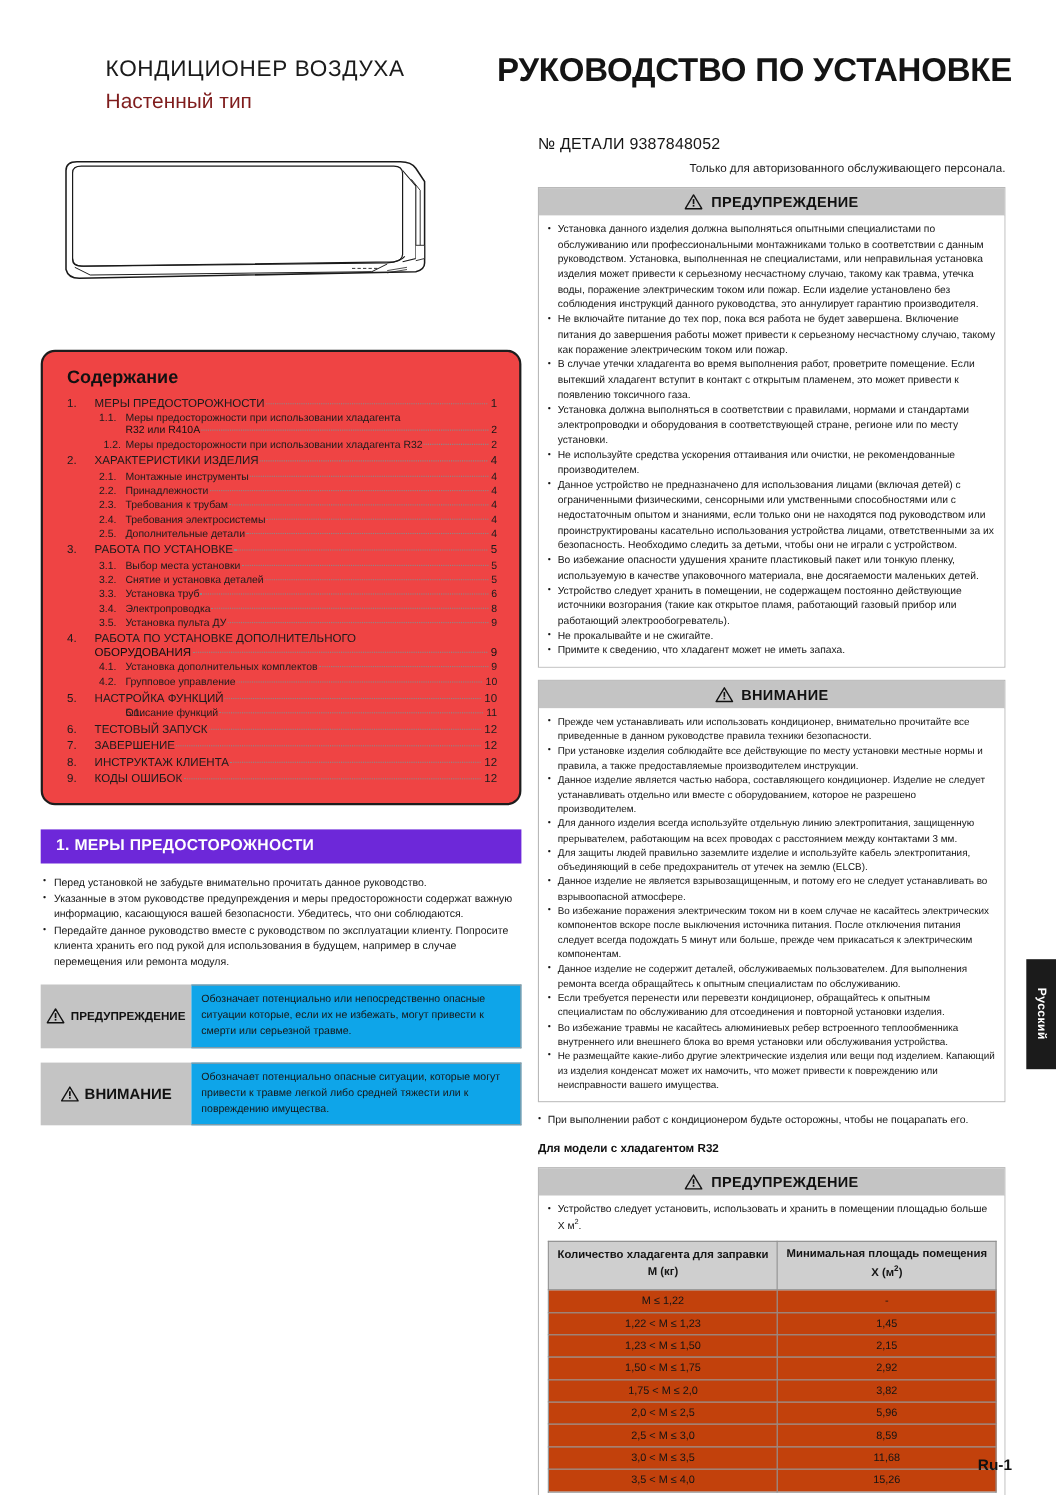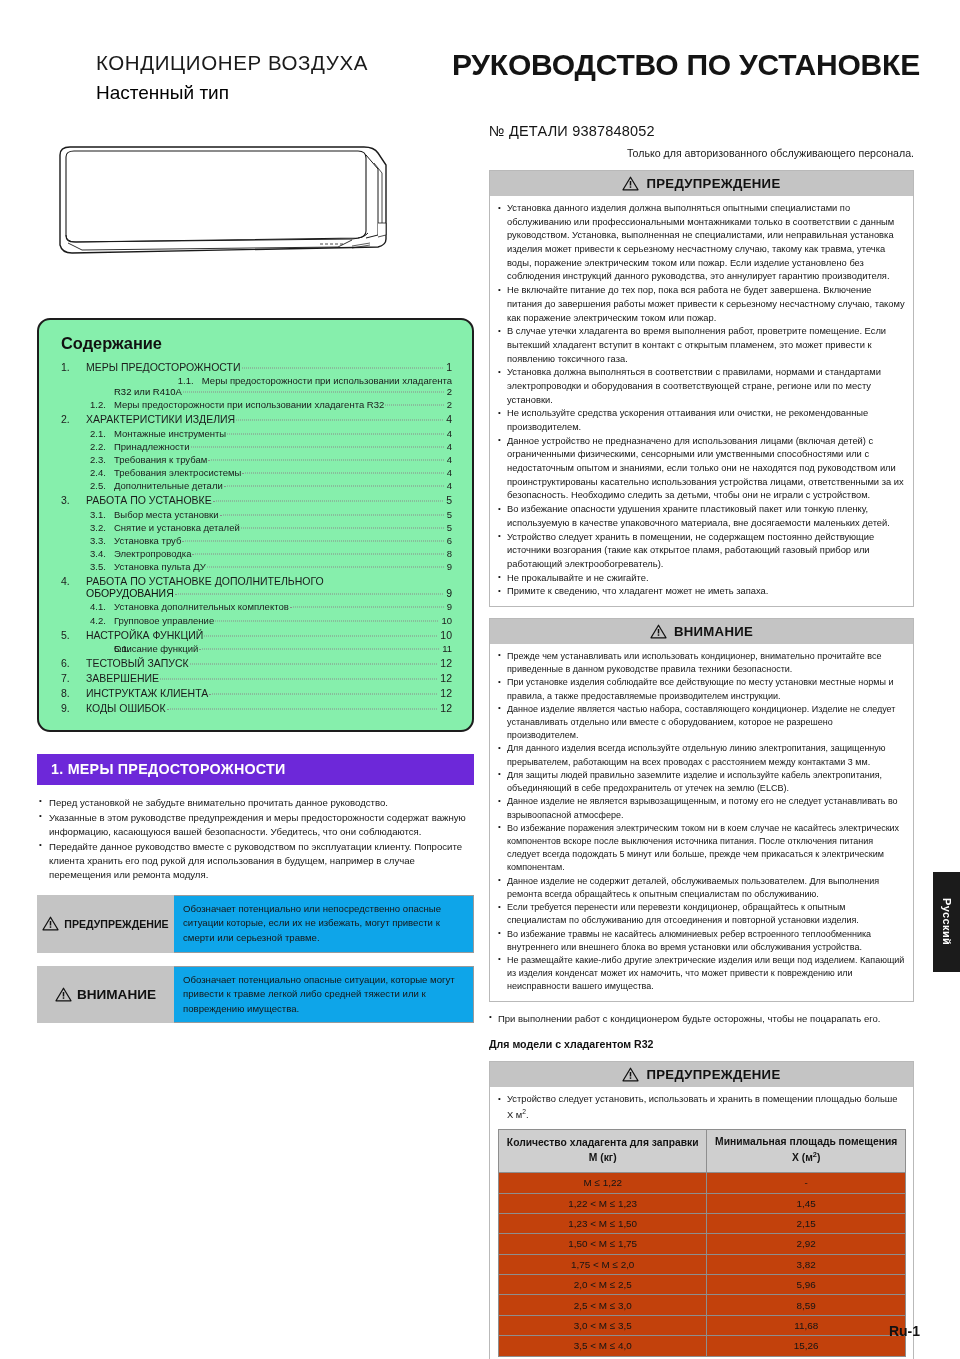--- a/index.html
+++ b/index.html
@@ -13,21 +13,21 @@
   .page { position: relative; width: 960px; height: 1359px; padding: 0; }
 
   
   .header { position: absolute; left: 0; top: 0; width: 960px; height: 120px; }
   .hdr-left { position: absolute; left: 52px; top: 50px; margin-left: 44px; }
   .hdr-prod {
     font-size: 20.5px; letter-spacing: .6px; color: #1a1a1a; line-height: 1.22;
     font-weight: 400;
   }
   .hdr-sub {
-    font-size: 19px; color: #000000; margin-top: 7px; font-weight: 400;
+    font-size: 19px; color: #7f1d1d; margin-top: 7px; font-weight: 400;
   }
   .hdr-title {
     position: absolute; right: 40px; top: 48px;
     font-size: 30px; font-weight: bold; letter-spacing: -.2px; color: #141414;
   }
 
   
   .product-img { position: absolute; left: 52px; top: 143px; width: 345px; height: 125px; }
 
   
@@ -79,21 +79,21 @@
     background: #cfcfcf; font-size: 10.3px; font-weight: bold; padding: 5px 4px 6px;
     line-height: 1.45;
   }
   table.r32 td { font-size: 9.9px; padding: 4.2px 4px; background: #c2410c; }
 
   
   .left-col { position: absolute; left: 37px; top: 318px; width: 437px; }
 
   .toc-box {
     border: 2.4px solid #1d1d1d; border-radius: 13px; padding: 14px 20px 16px 22px;
-    background: #86efac;
+    background: #ef4444;
   }
   .toc-title { font-size: 16.4px; font-weight: bold; color: #111; margin-bottom: 8px; }
 
   .toc-row { display: flex; align-items: baseline; font-size: 10.5px; color: #1b1b1b; }
   .toc-row.lvl1 { margin-top: 3.0px; }
   .toc-row.lvl2 { margin-top: 2.2px; font-size: 9.5px; }
   .toc-num { width: 25px; flex: 0 0 25px; }
   .toc-num.sub { width: 0; flex: 0 0 0; }
   .toc-label { white-space: nowrap; }
   .toc-lead {
@@ -310,32 +310,32 @@
       <div class="toc-title">Содержание</div>
 
       <div class="toc-row lvl1">
         <span class="toc-num">1.</span>
         <span class="toc-label">МЕРЫ ПРЕДОСТОРОЖНОСТИ</span>
         <span class="toc-lead"></span>
         <span class="toc-page">1</span>
       </div>
 
       <div class="toc-indent">
-        <div class="toc-row lvl2" style="flex-wrap:wrap;justify-content:flex-end;">
+        <div class="toc-row lvl2" style="flex-wrap:wrap;">
           <span class="toc-num sub" style="width:24px;flex:0 0 24px;">1.1.</span>
           <span class="toc-label">Меры предосторожности при использовании хладагента</span>
         </div>
         <div class="toc-cont" style="padding-left:24px;">
           <span class="toc-label">R32 или R410A</span>
           <span class="toc-lead"></span>
           <span class="toc-page">2</span>
         </div>
 
         <div class="toc-row lvl2">
-          <span class="toc-num sub" style="width:24px;flex:0 0 24px;">1.2.</span>
+          <span class="toc-num sub" style="width:24px;flex:0 0 24px;text-align:center;">1.2.</span>
           <span class="toc-label">Меры предосторожности при использовании хладагента R32</span>
           <span class="toc-lead"></span>
           <span class="toc-page">2</span>
         </div>
       </div>
 
       <div class="toc-row lvl1">
         <span class="toc-num">2.</span>
         <span class="toc-label">ХАРАКТЕРИСТИКИ ИЗДЕЛИЯ</span>
         <span class="toc-lead"></span>

